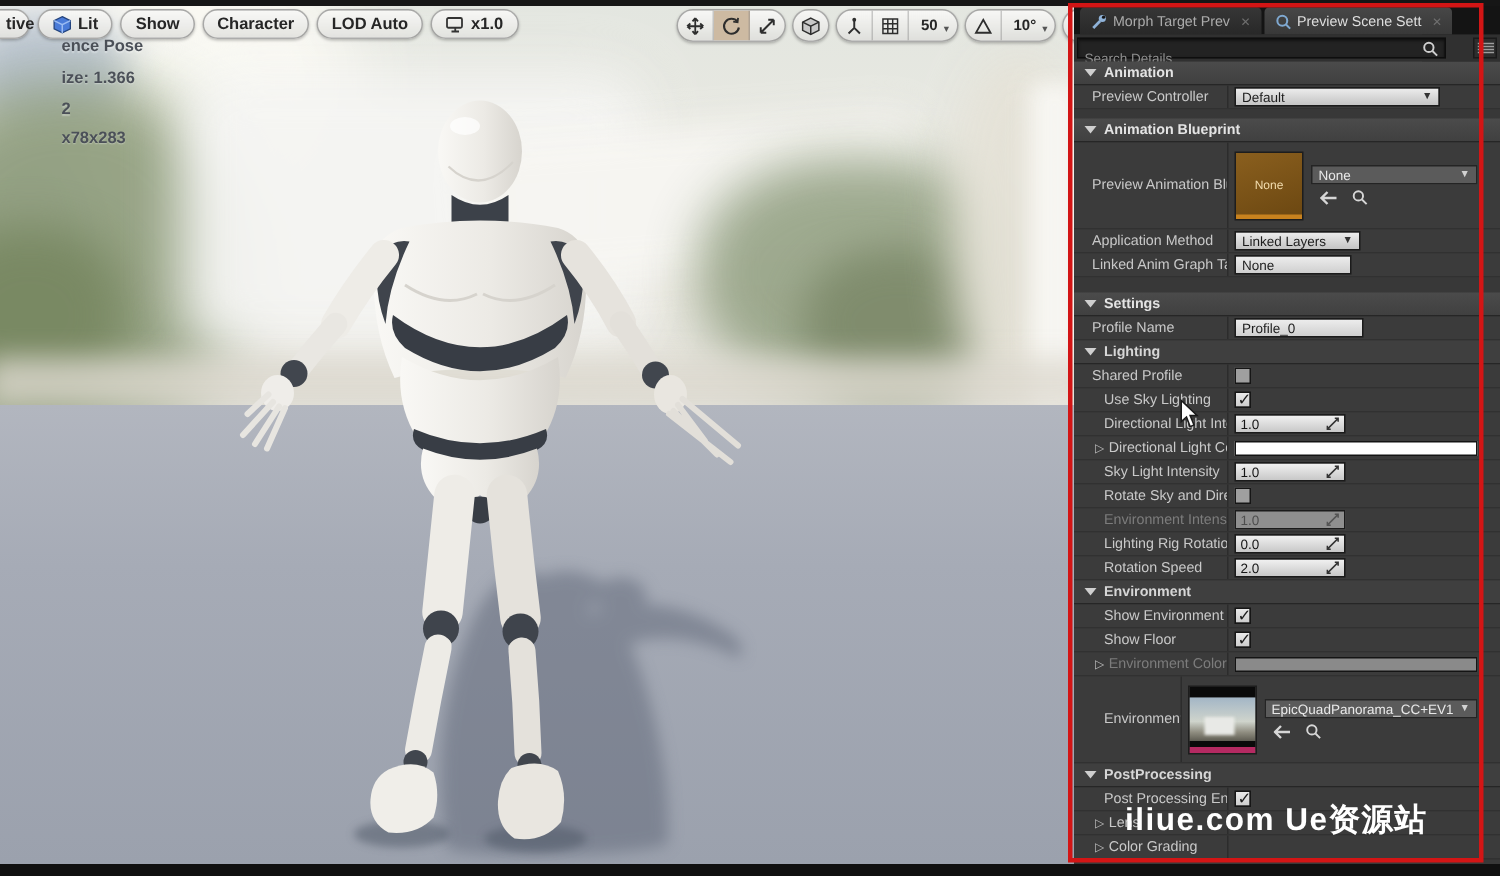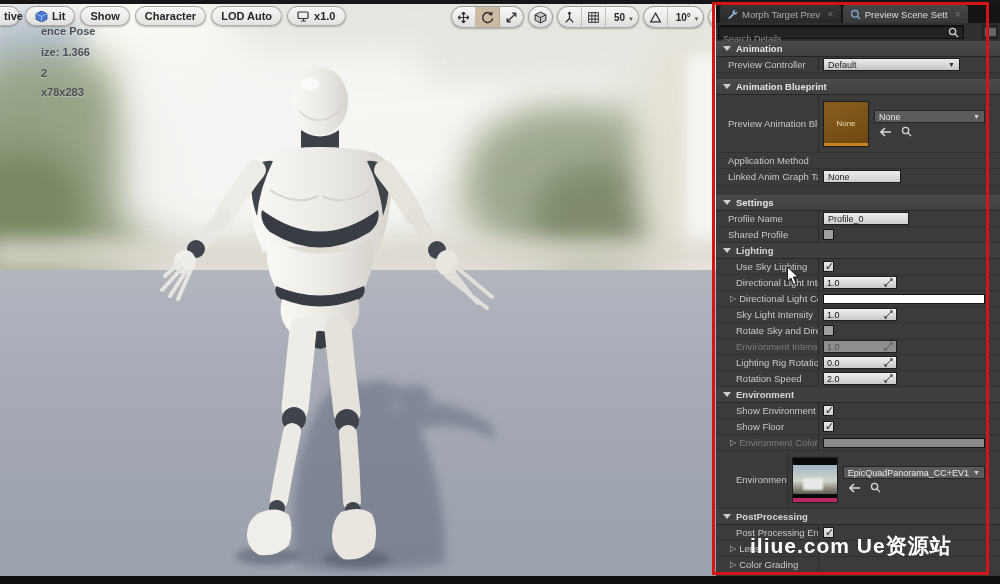--- a/index.html
+++ b/index.html
@@ -433,20 +433,26 @@
                   </span>
               </div>
             </div>
           </div>
         </div>
       </div>
       <div class="prow">
         <div class="plabel">
             <span>Application Method</span>
           </div>
+        <div class="pvalue">
+          <div class="dd" style="width:84px">
+            <span class="dd-text">Linked Layers</span>
+            <span class="caret">▼</span>
+          </div>
+        </div>
       </div>
       <div class="prow">
         <div class="plabel">
             <span>Linked Anim Graph Tag</span>
           </div>
         <div class="pvalue">
           <div class="tfield" style="width:78px">
             <span>None</span>
           </div>
         </div>
@@ -460,32 +466,32 @@
       <div class="prow">
         <div class="plabel">
             <span>Profile Name</span>
           </div>
         <div class="pvalue">
           <div class="tfield" style="width:86px">
             <span>Profile_0</span>
           </div>
         </div>
       </div>
-      <div class="prow">
-        <div class="plabel">
-            <span>Shared Profile</span>
-          </div>
-        <div class="pvalue">
-            <div class="cbox"></div>
-          </div>
-      </div>
-
       <div class="prow sec sub">
         <span class="tri-open"></span>
         <span>Lighting</span>
+      </div>
+
+      <div class="prow">
+        <div class="plabel">
+            <span>Shared Profile</span>
+          </div>
+        <div class="pvalue">
+            <div class="cbox"></div>
+          </div>
       </div>
       <div class="prow">
         <div class="plabel ind2">
             <span>Use Sky Lighting</span>
           </div>
         <div class="pvalue">
             <div class="cbox checked"></div>
           </div>
       </div>
       <div class="prow">

